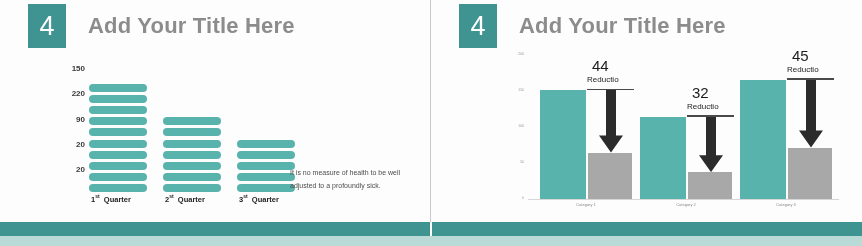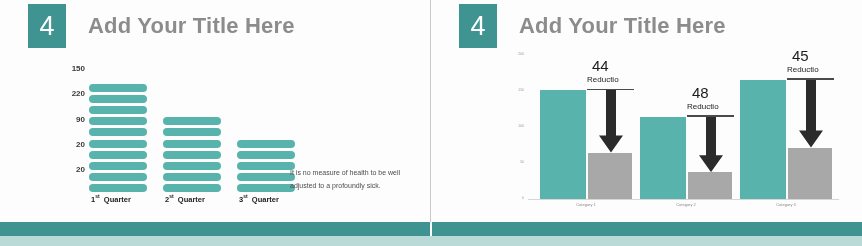--- a/index.html
+++ b/index.html
@@ -173,21 +173,21 @@
             </svg></div>
         </div>
 
       <div style="position:absolute;left:24px;top:150px;right:0;height:10px;">
         <div class="rxlab" id="rx0" style="left: 58px;">Category 1</div>
         <div class="rxlab" id="rx1" style="left: 158px;">Category 2</div>
         <div class="rxlab" id="rx2" style="left: 258px;">Category 3</div>
       </div>
     <div class="rnum" style="left: 88px; top: 6px;">44</div>
         <div class="rsub" style="left: 83px; top: 24.22px;">Reductio</div>
-        <div class="rnum" style="left: 188px; top: 32.68px;">48</div>
+        <div class="rnum" style="left: 188px; top: 32.68px;">32</div>
         <div class="rsub" style="left: 183px; top: 50.68px;">Reductio</div>
         <div class="rnum" style="left: 288px; top: -4.07px;">45</div>
         <div class="rsub" style="left: 283px; top: 13.93px;">Reductio</div>
       </div>
   </div>
 
   <div class="divider"></div>
   <div class="band-dark"></div>
   <div class="band-gap"></div>
   <div class="band-light"></div>

